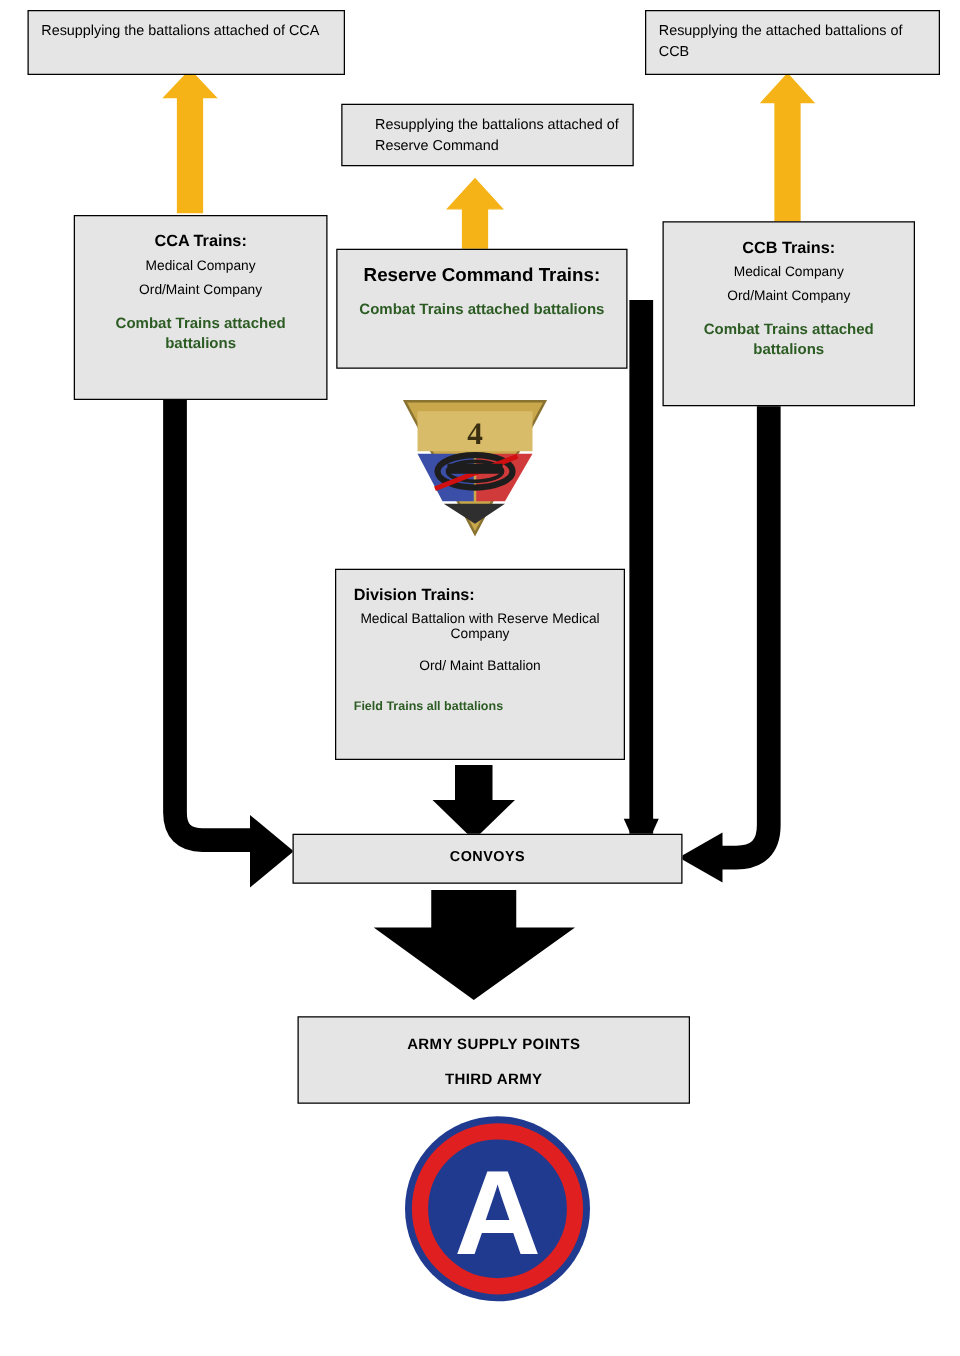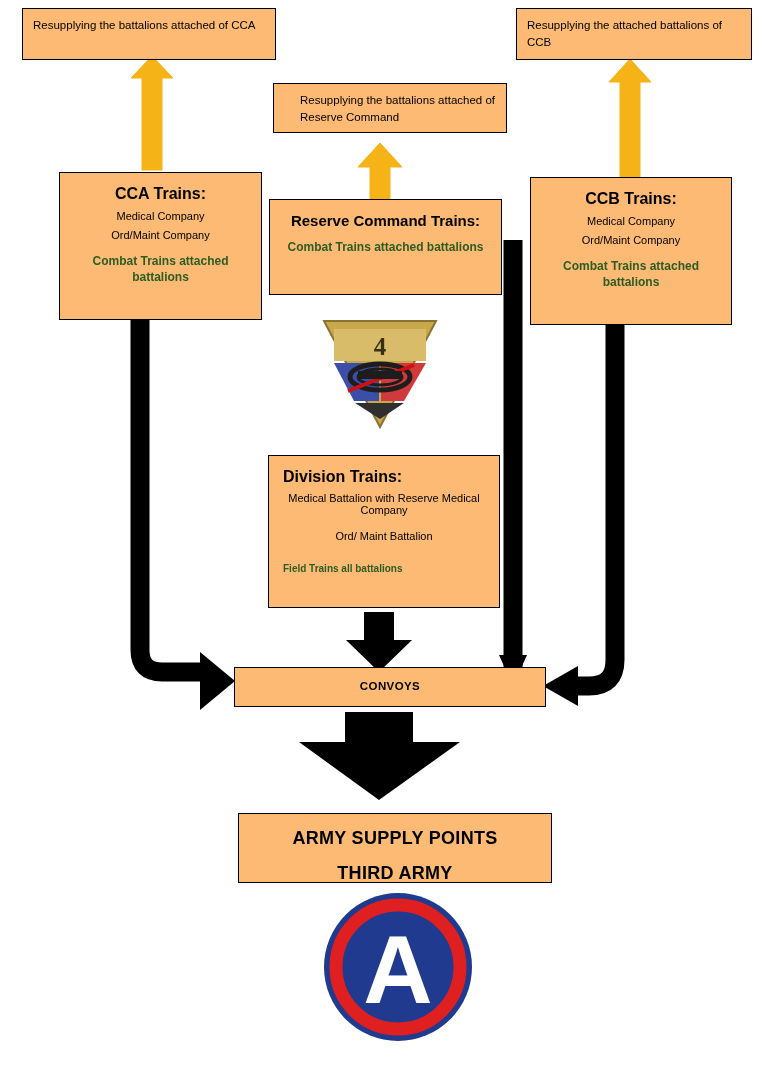--- a/index.html
+++ b/index.html
@@ -15,42 +15,42 @@
     position: relative;
     width: 768px;
     height: 1085px;
     overflow: hidden;
     background: #ffffff;
   }
   .box {
     position: absolute;
     box-sizing: border-box;
     border: 1px solid #000000;
-    background: #fdba74;
+    background: #e5e5e5;
     z-index: 5;
   }
   .box-inner {
     padding: 6px 8px;
     text-align: center;
   }
   .t-small {
     font-size: 11.5px;
     line-height: 1.45;
   }
   .t-left {
     text-align: left;
   }
   .hdr {
     font-weight: bold;
     font-size: 15px;
     margin-bottom: 8px;
   }
   .hdr-sm {
     font-weight: bold;
-    font-size: 16px;
+    font-size: 13px;
     margin-bottom: 6px;
   }
   .ln {
     font-size: 11px;
     margin: 7px 0;
     text-align: center;
   }
   .green {
     color: #2c5c23;
     font-weight: bold;
@@ -63,21 +63,21 @@
     font-size: 10px;
     line-height: 1.35;
   }
   .convoy {
     font-weight: bold;
     font-size: 11.5px;
     letter-spacing: 0.4px;
   }
   .army {
     font-weight: bold;
-    font-size: 18px;
+    font-size: 12px;
     letter-spacing: 0.3px;
   }
   svg.layer {
     position: absolute;
     left: 0;
     top: 0;
     width: 768px;
     height: 1085px;
     z-index: 2;
   }

